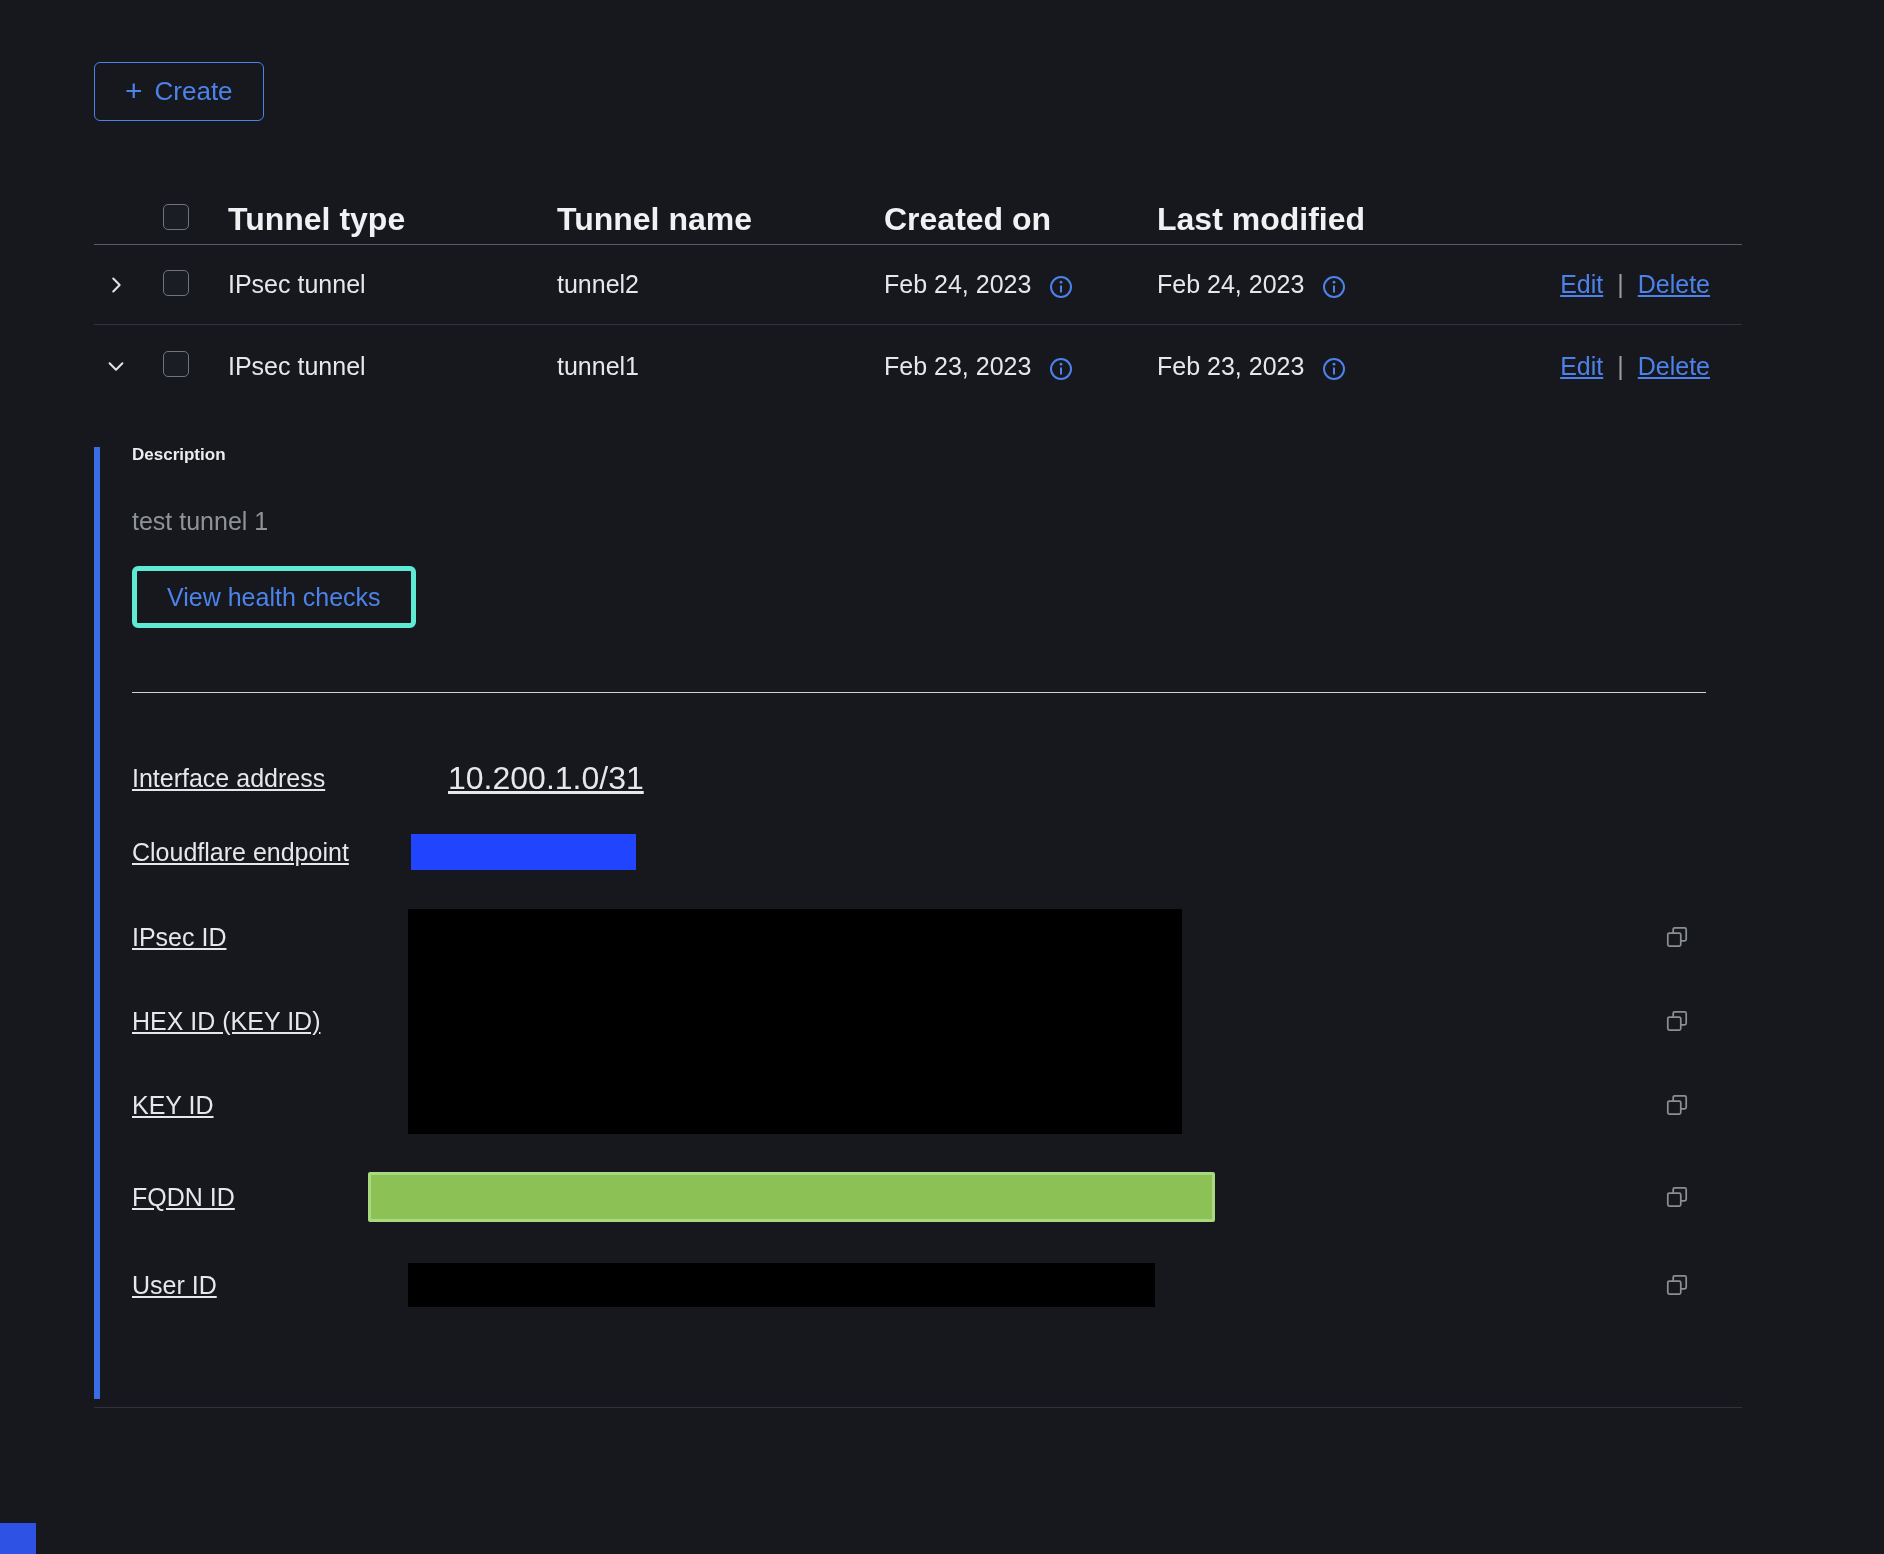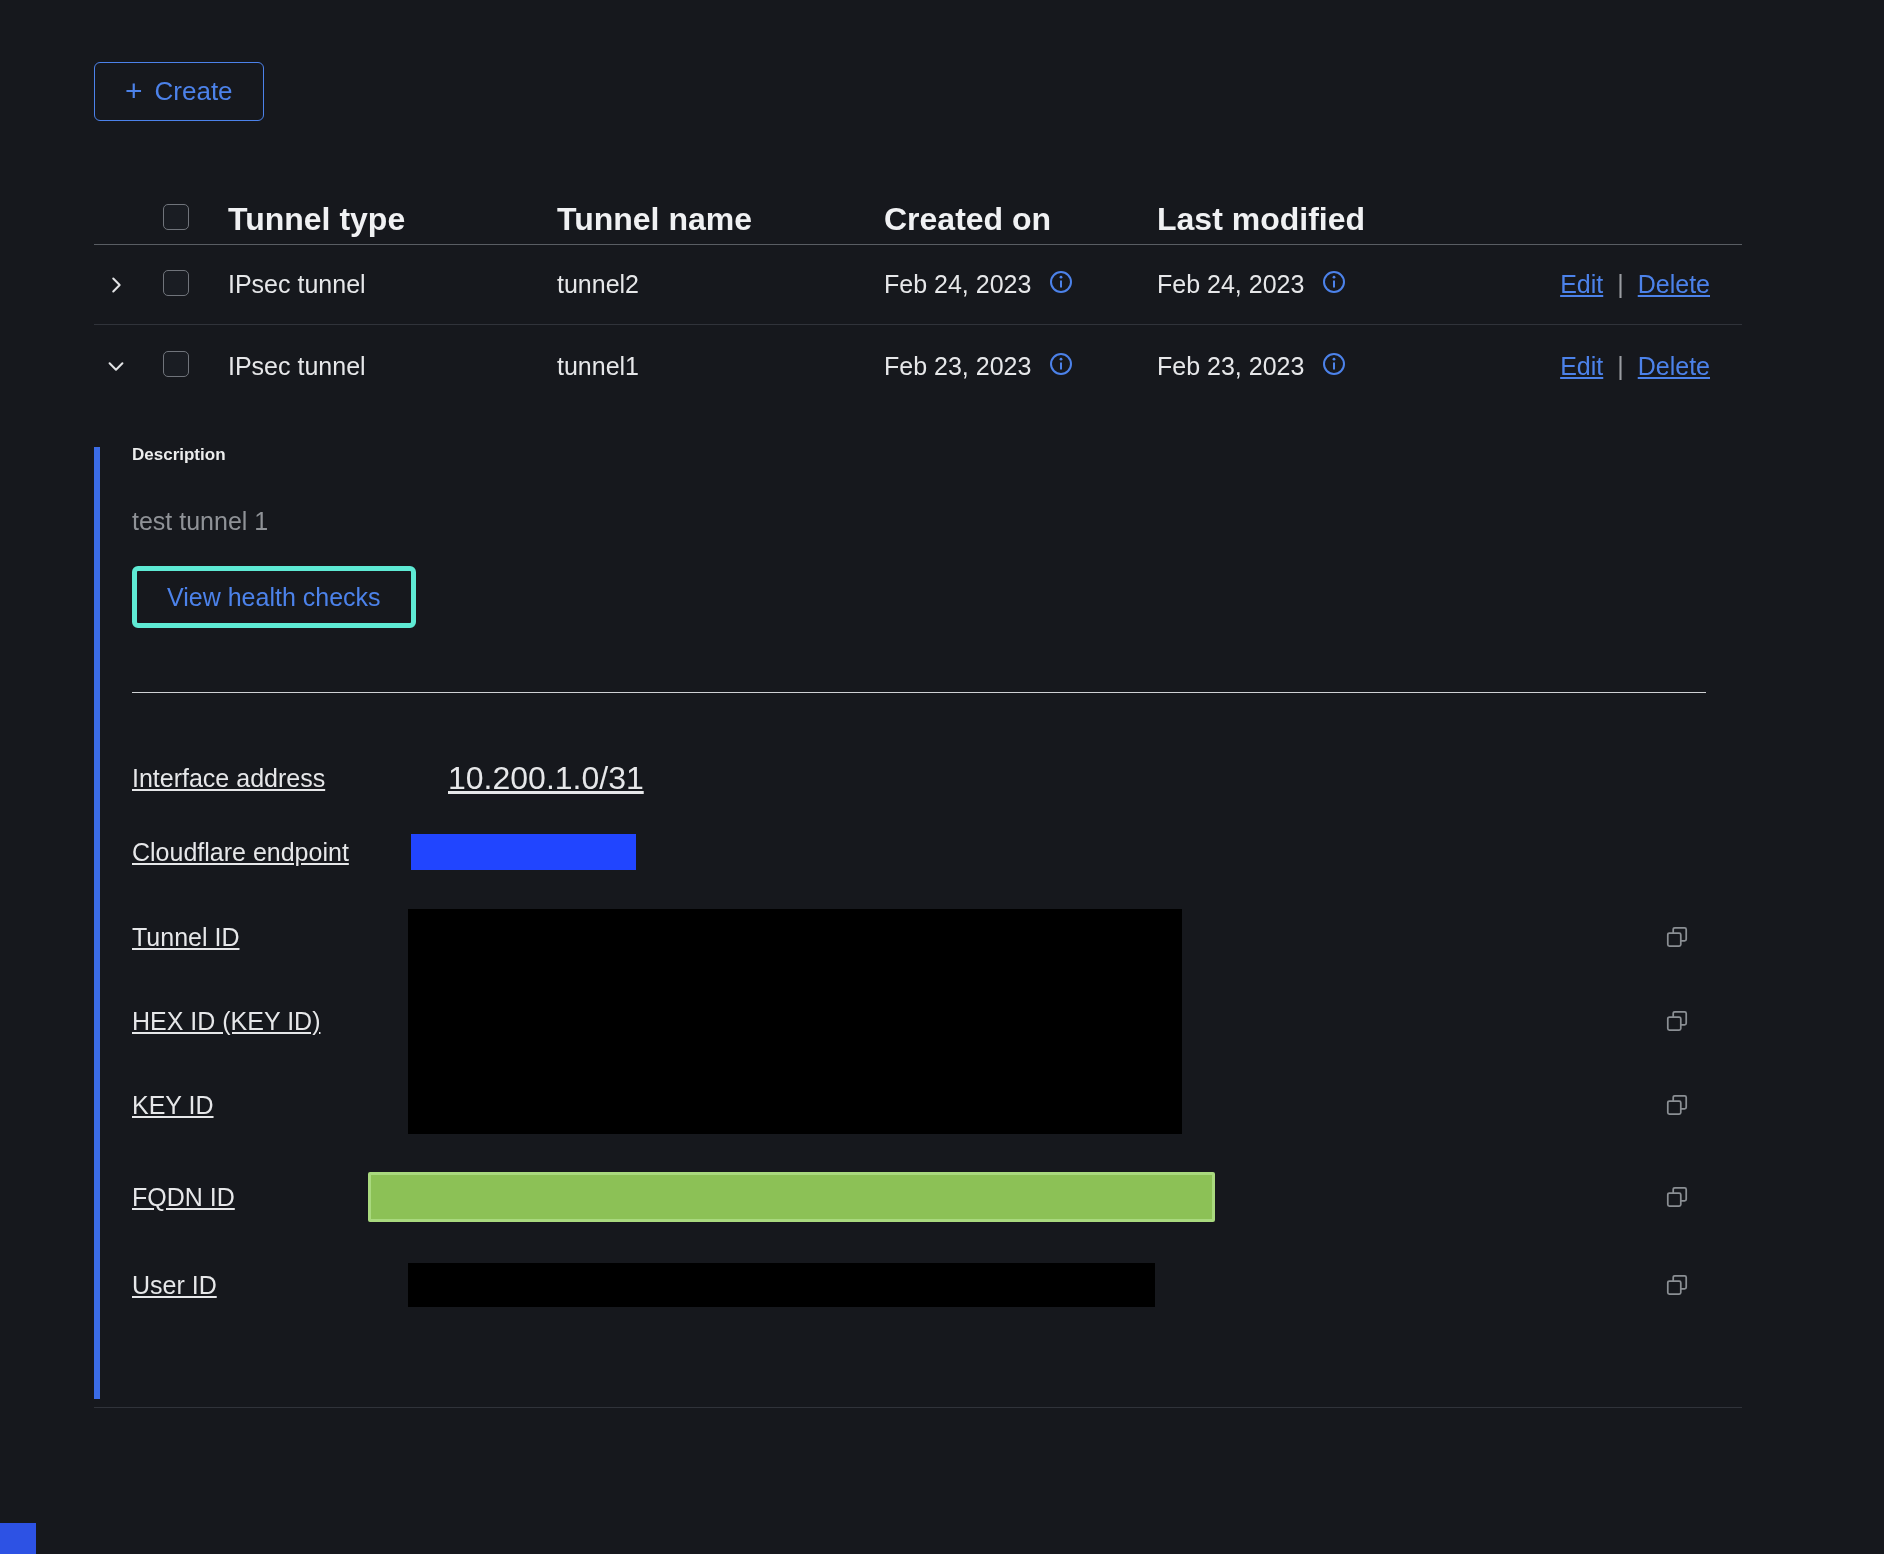--- a/index.html
+++ b/index.html
@@ -32,21 +32,21 @@
   .trow { height:80px; }
   .trow.bordered { border-bottom:1px solid #30333a; }
   .trow.expanded-row { height:82px; }
 
   .chev-cell { display:flex; justify-content:center; align-items:center; cursor:pointer; }
   .checkbox {
     display:inline-block; width:26px; height:26px; margin-left:25px;
     border:1.5px solid #70747b; border-radius:5px; background:#1a1d23; cursor:pointer;
   }
   .cell-text { font-size:25px; color:#e6e7e9; }
-  .date-cell { display:flex; align-items:flex-start; gap:18px; }
+  .date-cell { display:flex; align-items:flex-end; gap:18px; }
   .info-icon { display:inline-flex; cursor:pointer; }
   .actions-cell { display:flex; align-items:flex-end; justify-content:flex-end; }
   .link { font-size:25px; color:#4c82ea; text-decoration:underline; cursor:pointer; }
   .sep { font-size:25px; color:#9a9da2; margin:0 14px; }
 
   
   .panel {
     position:relative; padding:0 0 78px 38px;
     border-bottom:1px solid #30333a;
   }
@@ -206,21 +206,21 @@
           </div>
 
 
           <div class="field">
             <div class="flabel">Cloudflare endpoint</div>
             <div class="redact-blue"></div>
           </div>
 
           <div class="field-group">
             <div class="group-labels">
-              <div class="flabel">Tunnel ID</div>
+              <div class="flabel">IPsec ID</div>
               <div class="flabel">HEX ID (KEY ID)</div>
               <div class="flabel">KEY ID</div>
             </div>
             <div class="redact-black-lg"></div>
             <div class="group-copies">
               <button class="copy-btn">
                 <svg width="26" height="26" viewBox="0 0 24 24">
                   <rect x="8.5" y="3.5" width="12" height="12" rx="1.5" fill="none" stroke="#8b8f94" stroke-width="1.6"></rect>
                   <rect x="3.5" y="8.5" width="12" height="12" rx="1.5" fill="#16181d" stroke="#8b8f94" stroke-width="1.6"></rect>
                 </svg>

